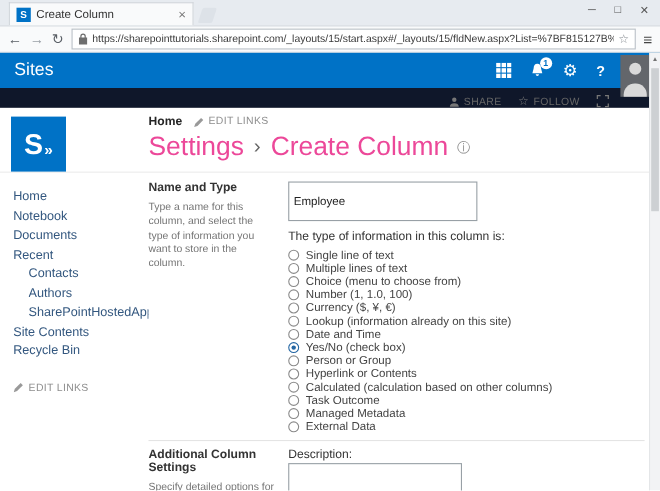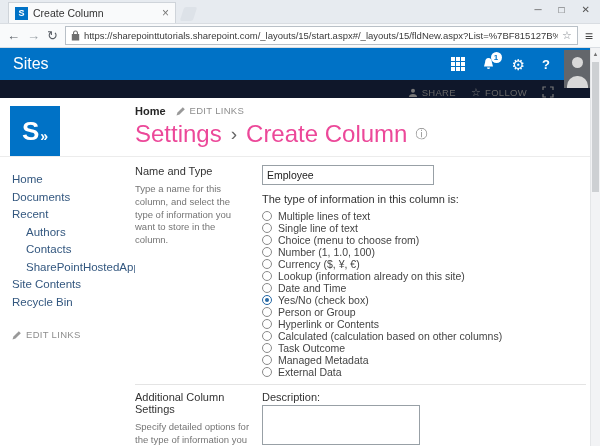--- a/index.html
+++ b/index.html
@@ -56,25 +56,25 @@
 
 
 .page{display:flex}
 .sidebar{width:135px;flex-shrink:0;padding:16px 0 0 12px}
 .nav-item{font-size:11.5px;color:#33577f;height:17.5px;cursor:pointer;white-space:nowrap;overflow:hidden}
 .nav-item.indent{margin-left:14px}
 .sidebar .editlinks{margin-top:16px}
 .main{flex:1;padding:8px 14px 0 0}
 .section{display:flex}
 .sec-left{width:127px;flex-shrink:0;padding-right:12px}
-.sec-heading{font-size:11px;font-weight:normal;color:#333}
+.sec-heading{font-size:11px;font-weight:bold;color:#333}
 .sec-desc{font-size:9.5px;color:#757575;margin-top:6px;line-height:1.35}
 .sec-right{flex:1;min-width:0}
 .field-label{font-size:11px;color:#333;margin-bottom:2px}
-.text-input{width:172px;height:20px;border:1px solid #98a0a6;font-family:"Liberation Sans",sans-serif;font-size:10.5px;padding:0 4px;color:#222;display:block}
+.text-input{width:172px;height:36px;border:1px solid #98a0a6;font-family:"Liberation Sans",sans-serif;font-size:10.5px;padding:0 4px;color:#222;display:block}
 .type-label{font-size:11px;font-weight:normal;color:#333;margin:8px 0 5px}
 .radio-row{display:flex;align-items:center;height:12px;cursor:pointer}
 .radio{width:10px;height:10px;border:1px solid #8a8a8a;border-radius:50%;background:#fff;margin-right:6px;position:relative;flex-shrink:0}
 .radio.checked{border-color:#2567a4}
 .radio.checked::after{content:"";position:absolute;top:2px;left:2px;right:2px;bottom:2px;border-radius:50%;background:#2567a4}
 .radio-label{font-size:10.5px;color:#444;white-space:nowrap}
 .section2{border-top:1px solid #e4e4e4;margin-top:6px;padding-top:6px}
 .desc-textarea{width:158px;height:40px;border:1px solid #98a0a6;resize:none;font-family:"Liberation Sans",sans-serif;font-size:10px;padding:2px 4px;display:block}
 
 
@@ -190,24 +190,25 @@
     <span class="title-sep">›</span>
     <span class="page-title">Create Column</span>
     <span class="info-icon">ⓘ</span>
   </div>
 </div>
 
 <div class="page">
   <div class="sidebar">
     <div>
         <div class="nav-item">Home</div>
+        <div class="nav-item">Notebook</div>
         <div class="nav-item">Documents</div>
         <div class="nav-item">Recent</div>
+        <div class="nav-item indent">Contacts</div>
         <div class="nav-item indent">Authors</div>
-        <div class="nav-item indent">Contacts</div>
         <div class="nav-item indent">SharePointHostedApp</div>
         <div class="nav-item">Site Contents</div>
         <div class="nav-item">Recycle Bin</div>
       </div>
     <div class="editlinks">
       <span>
         <svg width="10" height="10" viewBox="0 0 10 10">
             <path d="M0.5 9.5l1-3 5.3-5.3 2 2L3.5 8.5l-3 1z" fill="#999"></path>
           </svg>
       </span>
@@ -220,25 +221,25 @@
       <div class="sec-left">
         <div class="sec-heading">Name and Type</div>
         <div class="sec-desc">Type a name for this column, and select the type of information you want to store in the column.</div>
       </div>
       <div class="sec-right">
         <input class="text-input" type="text" value="Employee" style="">
         <div class="type-label">The type of information in this column is:</div>
         <div>
             <div class="radio-row">
               <span class="radio"></span>
+              <span class="radio-label">Single line of text</span>
+            </div>
+            <div class="radio-row">
+              <span class="radio"></span>
               <span class="radio-label">Multiple lines of text</span>
-            </div>
-            <div class="radio-row">
-              <span class="radio"></span>
-              <span class="radio-label">Single line of text</span>
             </div>
             <div class="radio-row">
               <span class="radio"></span>
               <span class="radio-label">Choice (menu to choose from)</span>
             </div>
             <div class="radio-row">
               <span class="radio"></span>
               <span class="radio-label">Number (1, 1.0, 100)</span>
             </div>
             <div class="radio-row">

